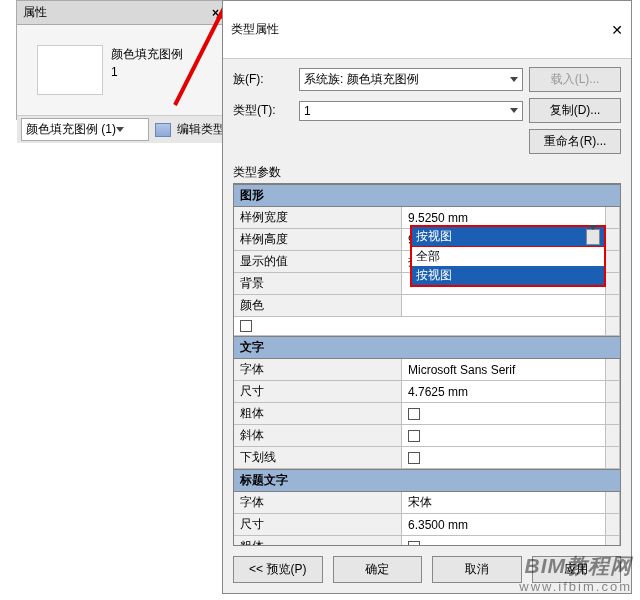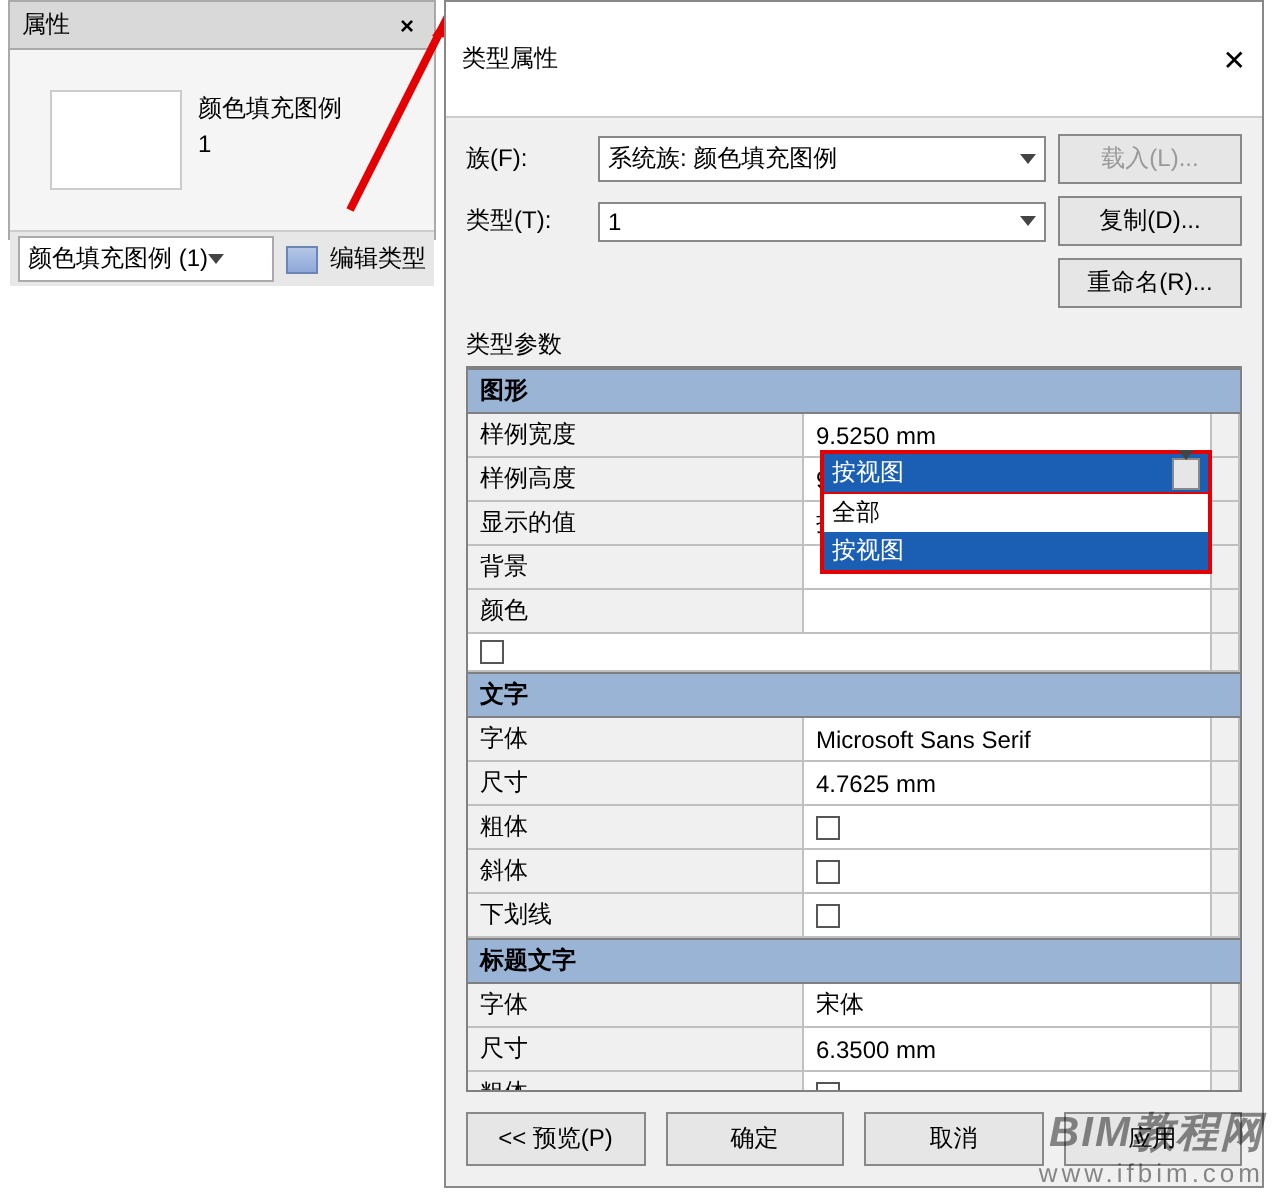--- a/index.html
+++ b/index.html
@@ -1,19 +1,19 @@
 <!DOCTYPE html>
 <html><head>
 <meta charset="utf-8">
 <style>
 * { box-sizing: border-box; font-family: "Microsoft YaHei", Arial, sans-serif; font-size: 12px; }
 body { margin: 0; width: 640px; height: 600px; background: #fff; position: relative; overflow: hidden; }
 
 
-.prop-panel { position: absolute; left: 4px; top: 0; width: 214px; height: 120px; border: 1px solid #aaa; background: #f5f5f5; }
+.prop-panel { position: absolute; left: 16px; top: 0; width: 214px; height: 120px; border: 1px solid #aaa; background: #f5f5f5; }
 .prop-title { background: #d9d9d9; padding: 3px 6px; border-bottom: 1px solid #aaa; display: flex; justify-content: space-between; align-items: center; }
 .prop-close { font-weight: bold; padding: 0 4px; cursor: default; }
 .prop-body { display: flex; padding: 20px; gap: 8px; background: #f5f5f5; }
 .thumb { width: 66px; height: 50px; border: 1px solid #ccc; background: #fff; }
 .prop-label { line-height: 1.5; }
 .prop-toolbar { display: flex; align-items: center; border-top: 1px solid #ccc; background: #e7e7e7; padding: 2px 4px; gap: 6px; }
 .prop-dd { flex: 1; background: #fff; border: 1px solid #aaa; padding: 2px 4px; display: flex; align-items: center; }
 .caret { border-left: 4px solid transparent; border-right: 4px solid transparent; border-top: 5px solid #444; }
 .icon-edit { width: 16px; height: 14px; background: linear-gradient(#b3c6e7,#8ea8d8); border: 1px solid #6b85b5; }
 .edit-type { }

